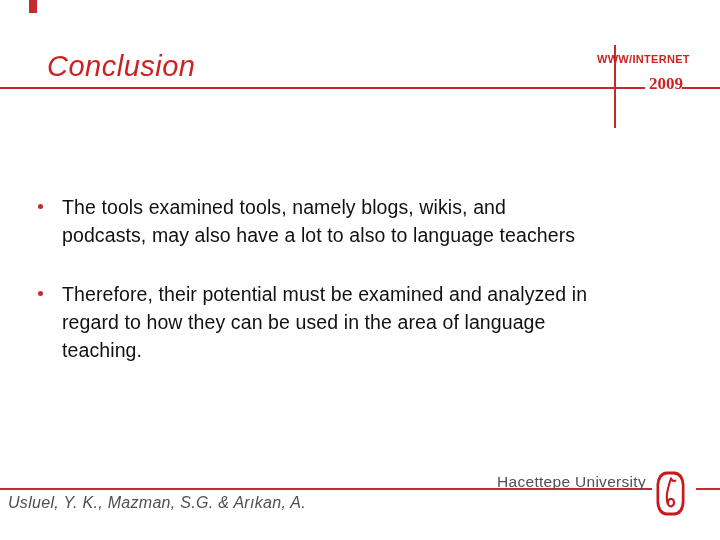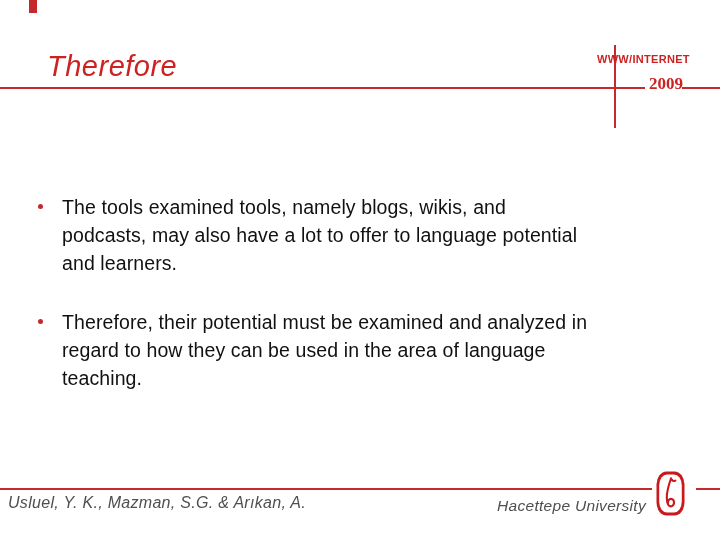--- a/index.html
+++ b/index.html
@@ -123,58 +123,56 @@
     top: 494px;
     font-size: 16px;
     font-style: italic;
     letter-spacing: 0.3px;
     color: var(--footer-gray, #4f4f4f);
     white-space: nowrap;
   }
   .footer-institution {
     position: absolute;
     left: 497px;
-    top: 497px;
+    top: 473px;
     font-size: 15.5px;
-    font-style: italic;
     letter-spacing: 0.3px;
     color: var(--footer-gray, #4f4f4f);
     white-space: nowrap;
   }
   .logo {
     position: absolute;
     left: 656px;
     top: 471px;
     width: 29px;
     height: 45px;
   }
 </style>
 </head>
 <body>
 
 <div class="slide">
 
   <div class="top-accent-mark"></div>
 
-  <div class="slide-title">Therefore</div>
+  <div class="slide-title">Conclusion</div>
 
   <div class="title-rule"></div>
   <div class="title-rule-right"></div>
   <div class="header-vline"></div>
 
   <div class="header-right-1">WWW/INTERNET</div>
   <div class="header-right-2">2009</div>
 
   <div class="bullets">
     <div class="bullet">
       <span class="bullet-dot"></span>
       <div class="bullet-text">
         <div>The tools examined tools, namely blogs, wikis, and</div>
-        <div>podcasts, may also have a lot to offer to language potential</div>
-        <div>and learners.</div>
+        <div>podcasts, may also have a lot to also to language teachers</div>
       </div>
     </div>
     <div class="bullet">
       <span class="bullet-dot"></span>
       <div class="bullet-text">
         <div>Therefore, their potential must be examined and analyzed in</div>
         <div>regard to how they can be used in the area of language</div>
         <div>teaching.</div>
       </div>
     </div>

